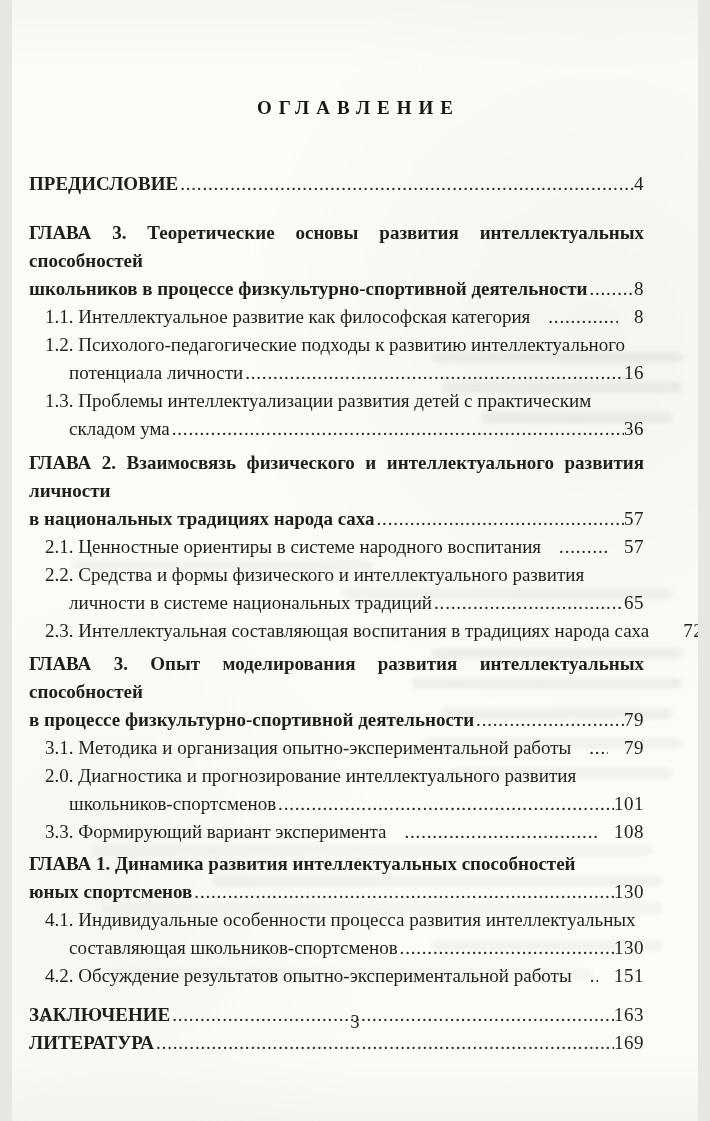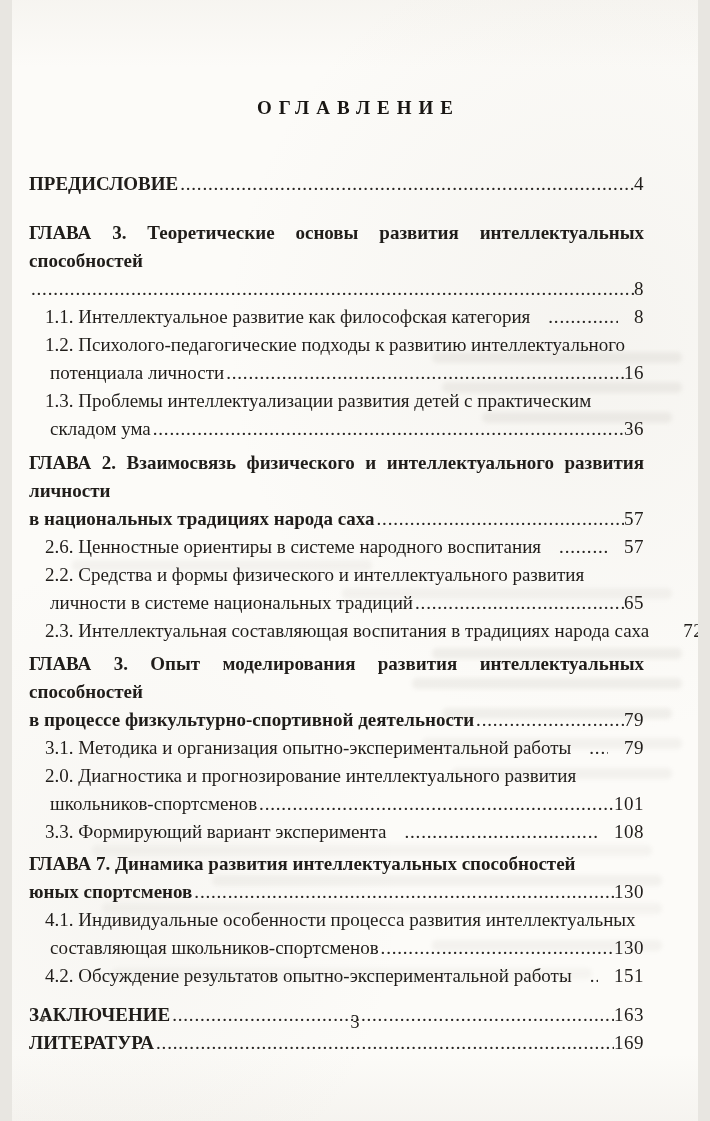--- a/index.html
+++ b/index.html
@@ -68,21 +68,21 @@
     flex: 1 1 auto;
     overflow: hidden;
     white-space: nowrap;
     font-weight: 400;
     letter-spacing: 0.8px;
     margin-left: 2px;
     color: #2a2724;
   }
   .entry .pg { font-weight: 400; letter-spacing: 0.5px; }
   
-  .entry.lvl1 .line { margin-left: 21px; }
+  .entry.lvl1 .line { margin-left: 40px; }
   .entry.lvl1 .line.first { margin-left: 16px; gap: 16px; }
   .folio {
     position: absolute;
     left: 0; right: 0;
     top: 1012px;
     text-align: center;
     font-size: 18px;
     color: #24211d;
   }
 </style>
@@ -113,20 +113,21 @@
       <div class="entry bold lvl0">
         <div class="line first last">
           <span class="txt">ПРЕДИСЛОВИЕ</span>
           <span class="dots">............................................................................................................................................................................................................................................................................................................</span>
           <span class="pg">4</span>
         </div>
       </div>
       <div class="entry bold lvl0" style="margin-top: 21px;">
         <div class="line first jst">ГЛАВА 3. Теоретические основы развития интеллектуальных способностей</div>
         <div class="line cont last">
+          <span class="txt">школьников в процессе физкультурно-спортивной деятельности</span>
           <span class="dots">............................................................................................................................................................................................................................................................................................................</span>
           <span class="pg">8</span>
         </div>
       </div>
       <div class="entry lvl1">
         <div class="line first last">
           <span class="txt">1.1. Интеллектуальное развитие как философская категория</span>
           <span class="dots">............................................................................................................................................................................................................................................................................................................</span>
           <span class="pg">8</span>
         </div>
@@ -150,21 +151,21 @@
       <div class="entry bold lvl0" style="margin-top: 6px;">
         <div class="line first jst">ГЛАВА 2. Взаимосвязь физического и интеллектуального развития личности</div>
         <div class="line cont last">
           <span class="txt">в национальных традициях народа саха</span>
           <span class="dots">............................................................................................................................................................................................................................................................................................................</span>
           <span class="pg">57</span>
         </div>
       </div>
       <div class="entry lvl1">
         <div class="line first last">
-          <span class="txt">2.6. Ценностные ориентиры в системе народного воспитания</span>
+          <span class="txt">2.1. Ценностные ориентиры в системе народного воспитания</span>
           <span class="dots">............................................................................................................................................................................................................................................................................................................</span>
           <span class="pg">57</span>
         </div>
       </div>
       <div class="entry lvl1">
         <div class="line first">2.2. Средства и формы физического и интеллектуального развития</div>
         <div class="line cont last">
           <span class="txt">личности в системе национальных традиций</span>
           <span class="dots">............................................................................................................................................................................................................................................................................................................</span>
           <span class="pg">65</span>
@@ -201,21 +202,21 @@
         </div>
       </div>
       <div class="entry lvl1">
         <div class="line first last">
           <span class="txt">3.3. Формирующий вариант эксперимента</span>
           <span class="dots">............................................................................................................................................................................................................................................................................................................</span>
           <span class="pg">108</span>
         </div>
       </div>
       <div class="entry bold lvl0" style="margin-top: 4px;">
-        <div class="line first">ГЛАВА 7. Динамика развития интеллектуальных способностей</div>
+        <div class="line first">ГЛАВА 1. Динамика развития интеллектуальных способностей</div>
         <div class="line cont last">
           <span class="txt">юных спортсменов</span>
           <span class="dots">............................................................................................................................................................................................................................................................................................................</span>
           <span class="pg">130</span>
         </div>
       </div>
       <div class="entry lvl1">
         <div class="line first">4.1. Индивидуальные особенности процесса развития интеллектуальных</div>
         <div class="line cont last">
           <span class="txt">составляющая школьников-спортсменов</span>

